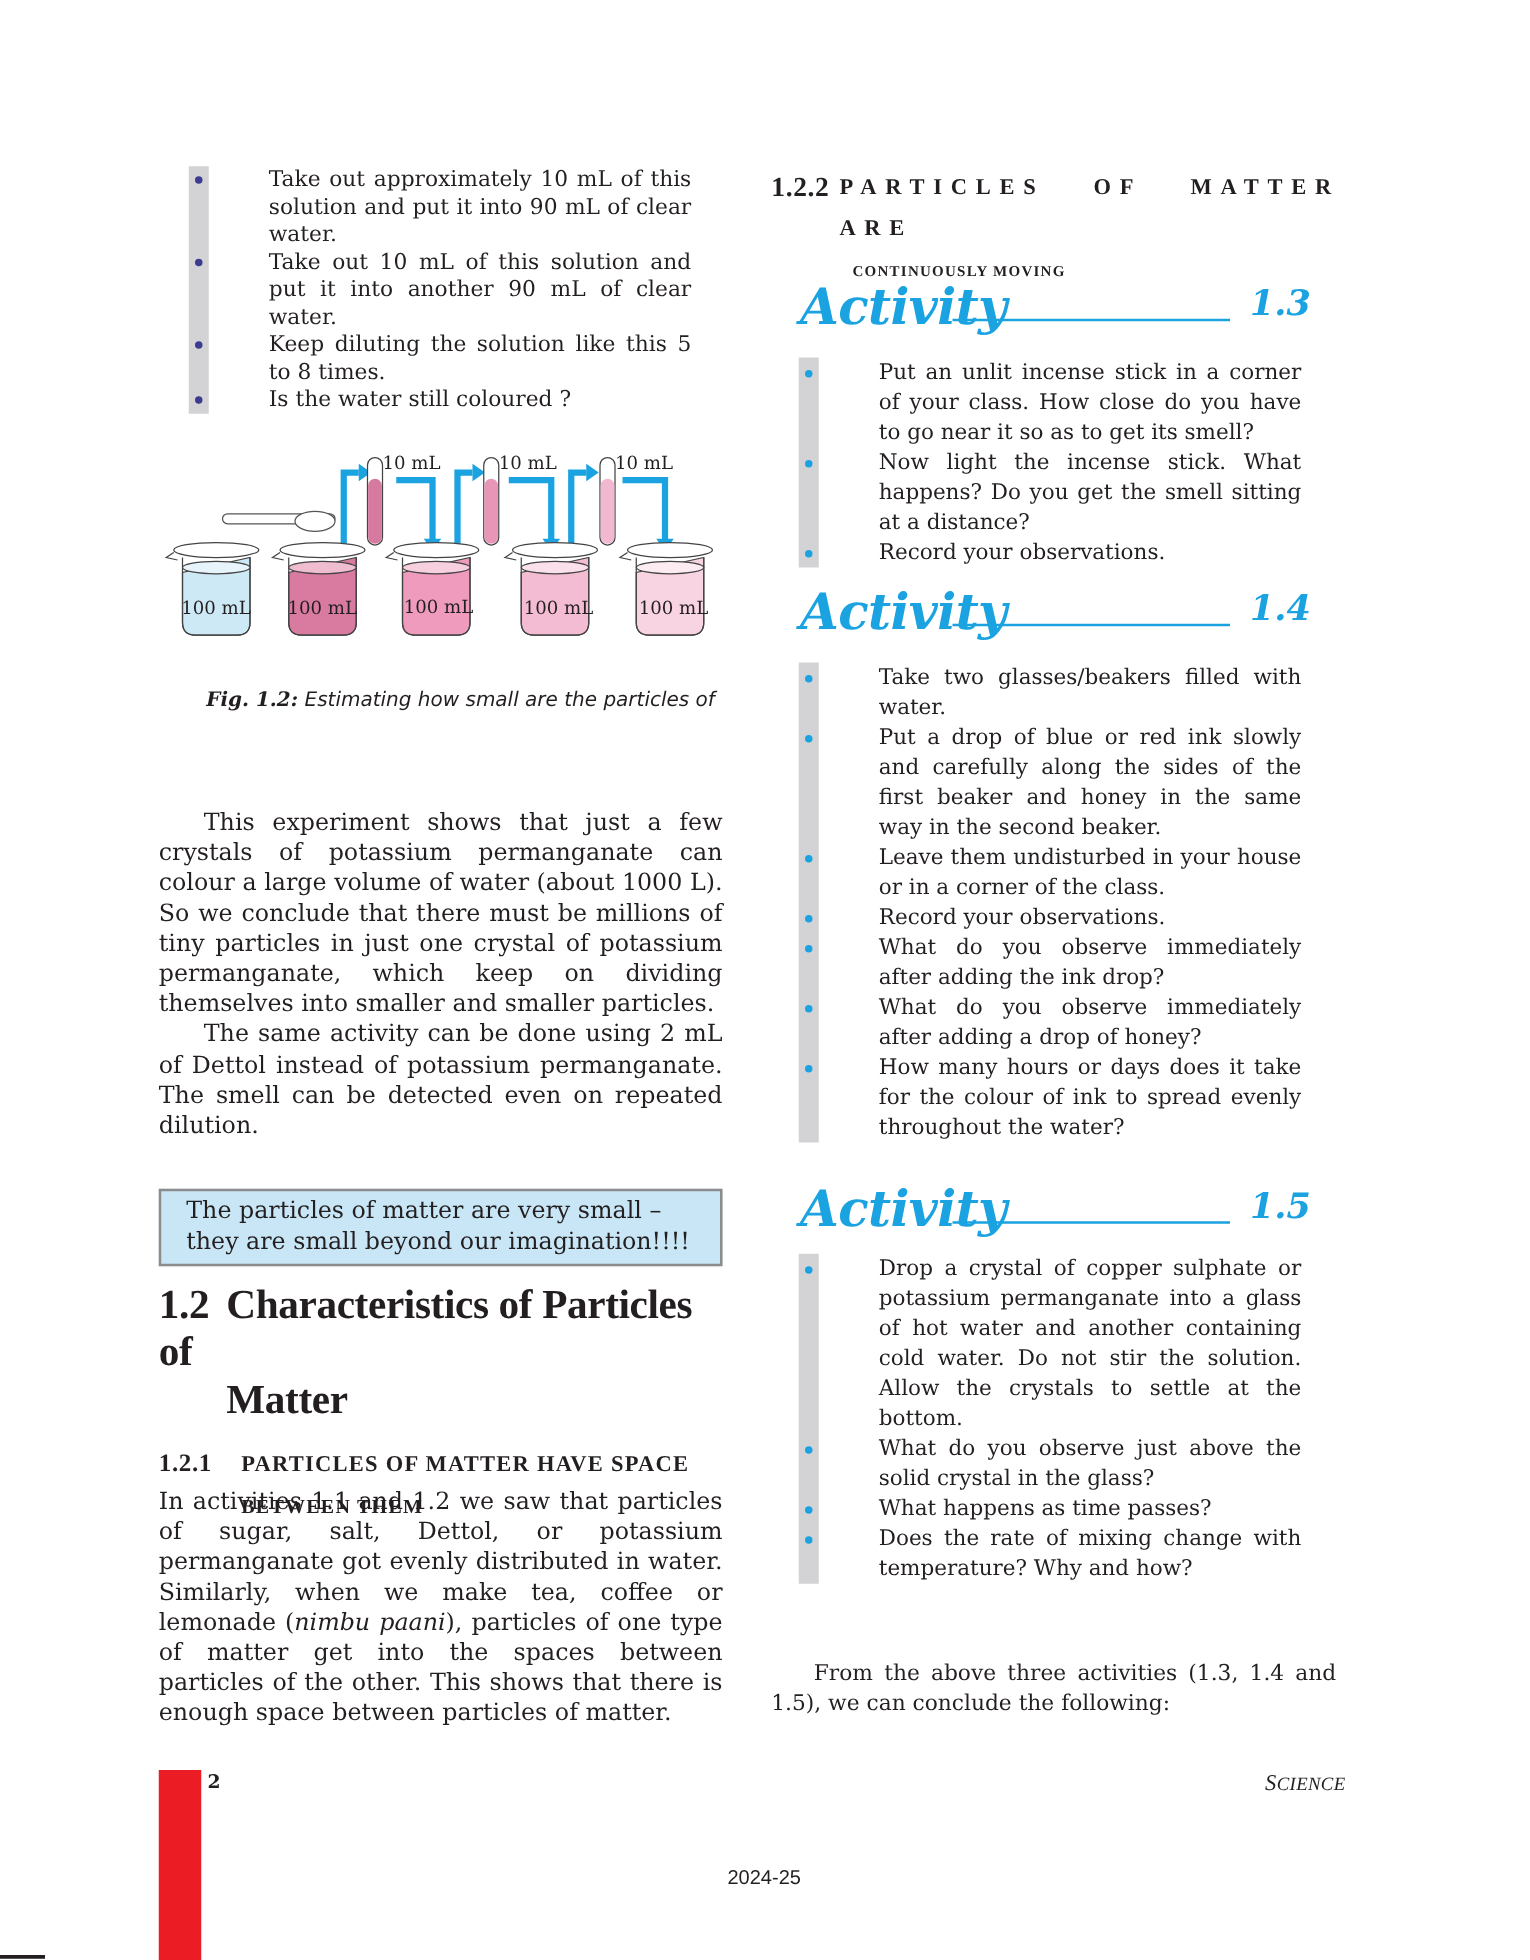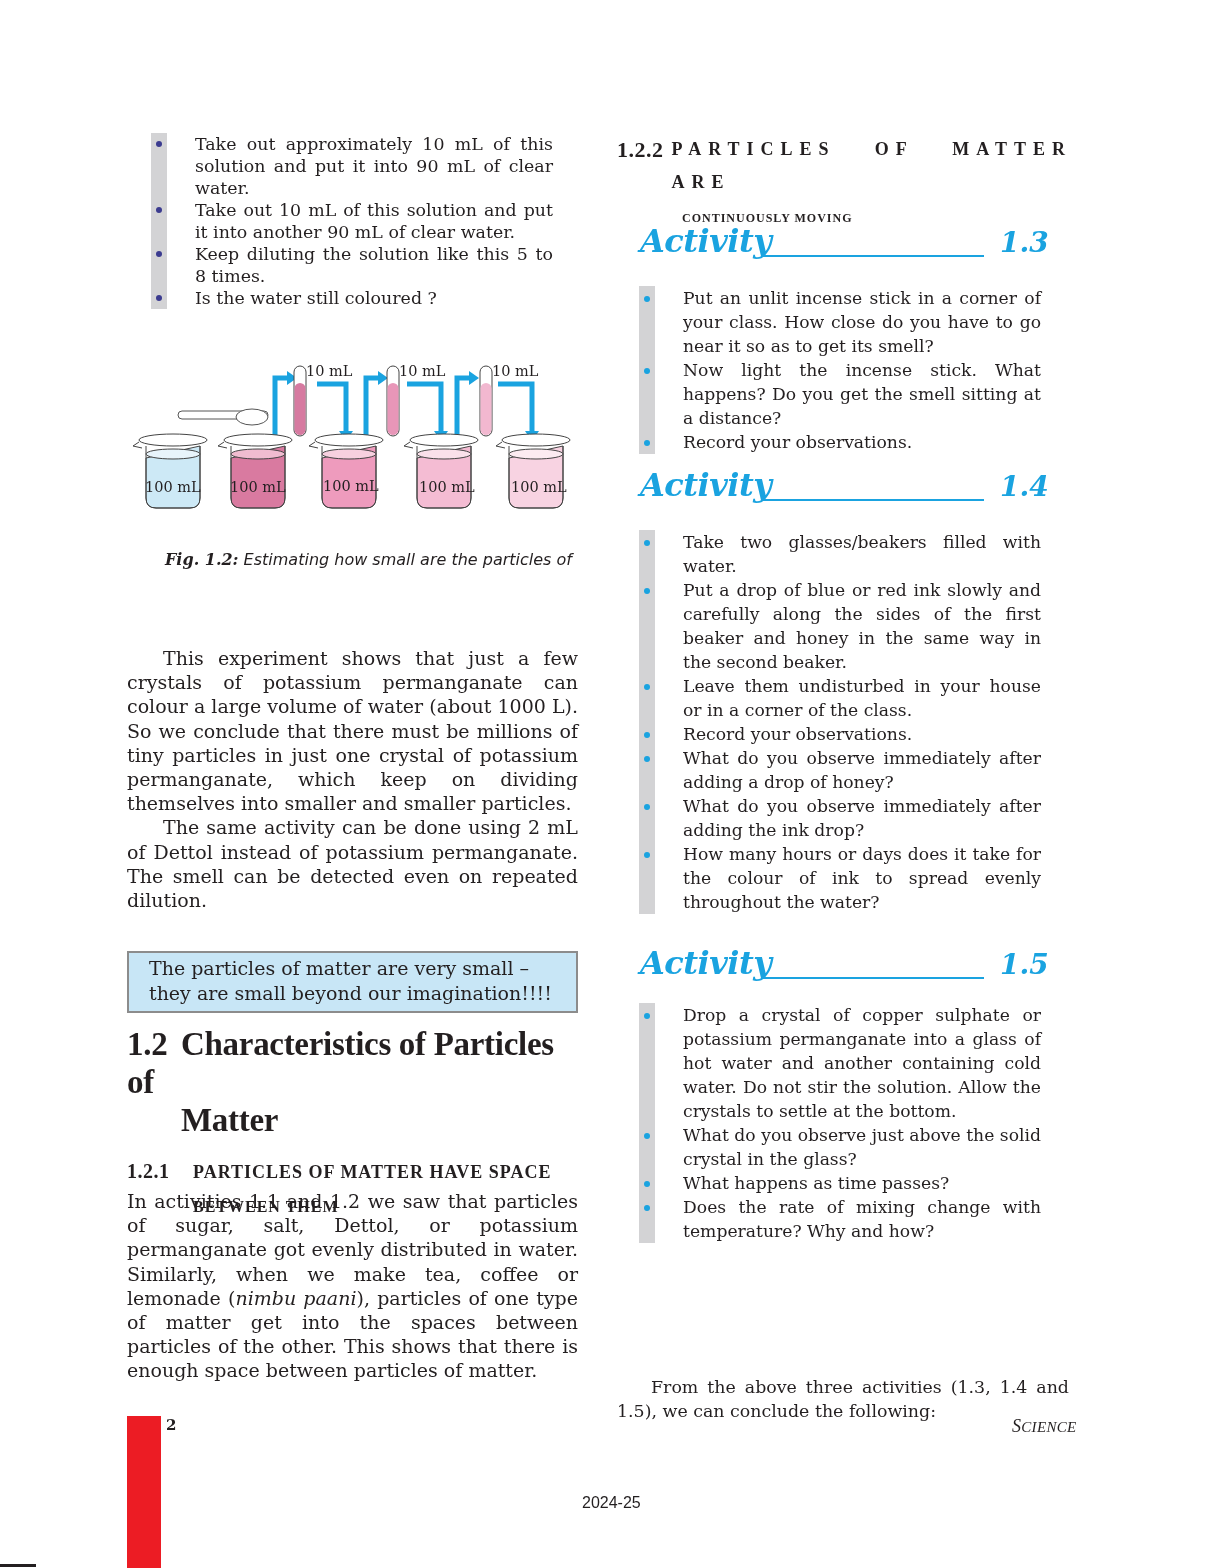--- a/index.html
+++ b/index.html
@@ -3,21 +3,21 @@
 <meta charset="utf-8">
 <style>
   * { box-sizing: border-box; margin: 0; padding: 0; }
   html, body { width: 1224px; height: 1568px; background: #ffffff; }
   body { position: relative; font-family: "DejaVu Serif", "Liberation Serif", serif; color: #231f20; overflow: hidden; }
 
   
   .blist { position: absolute; }
   .blist .bar { position: absolute; left: 0; top: 0; bottom: 0; width: 16px; background: #d3d3d5; }
   .blist ul { list-style: none; }
-  .blist li { position: relative; padding-left: 44px; font-size: 17.2px; line-height: 24px; text-align: justify; text-align-last: left; }
+  .blist li { position: relative; padding-left: 64px; font-size: 17.2px; line-height: 24px; text-align: justify; text-align-last: left; }
   .blist li .dot { position: absolute; left: 5px; top: 10px; width: 6px; height: 6px; border-radius: 50%; }
   .blist.dark li .dot { background: #3b3b8f; }
   .blist.blue li .dot { background: #1aa3e0; }
   .blist.dark li { font-size: 17.4px; line-height: 22px; }
   .blist.dark li .dot { top: 8px; }
 
   .para { position: absolute; font-size: 19px; line-height: 24.2px; text-align: justify; }
   .para p { text-indent: 36px; }
   .para p.noindent { text-indent: 0; }
 
@@ -28,21 +28,21 @@
   .callout { position: absolute; left: 127px; top: 951px; width: 451px; height: 62px; background: #c8e6f6; border: 2px solid #8c8c8c; font-size: 19px; line-height: 25px; padding: 3px 0 0 20px; }
 
   .h2 { position: absolute; font-family: "Liberation Serif", "DejaVu Serif", serif; font-weight: bold; font-size: 33px; line-height: 38px; letter-spacing: -0.3px; }
   .h2 .num { display: inline-block; width: 54px; }
   .h2 .cont { display: block; padding-left: 54px; }
 
   .h3 { position: absolute; font-family: "Liberation Serif", "DejaVu Serif", serif; font-weight: bold; font-size: 20px; line-height: 33px; letter-spacing: 0.5px; }
   .h3 .sc { font-size: 18px; letter-spacing: 1px; }
 
   .activity { position: absolute; left: 640px; width: 400px; height: 44px; color: #1aa3e0; }
-  .activity .word { position: absolute; left: 0; top: 0; font-family: "DejaVu Serif", serif; font-style: italic; font-weight: bold; font-size: 32px; letter-spacing: -0.5px; }
+  .activity .word { position: absolute; left: 0; top: 0; font-family: "DejaVu Serif", serif; font-style: italic; font-weight: bold; font-size: 40px; letter-spacing: -0.5px; }
   .activity .rule { position: absolute; left: 122px; top: 33px; width: 222px; height: 2px; background: #1aa3e0; }
   .activity .num { position: absolute; left: 360px; top: 4px; font-family: "DejaVu Serif", serif; font-style: italic; font-weight: bold; font-size: 28px; }
 
   .red-bar { position: absolute; left: 127px; top: 1416px; width: 34px; height: 152px; background: #ec1c24; }
   .page-num { position: absolute; left: 166px; top: 1416px; font-weight: bold; font-size: 15px; }
   .running-head { position: absolute; left: 1012px; top: 1416px; font-family: "Liberation Serif", serif; font-style: italic; font-size: 15px; letter-spacing: 0.3px; }
   .running-head .s { font-size: 18px; }
   .year { position: absolute; left: 582px; top: 1494px; font-family: "Liberation Sans", sans-serif; font-size: 16px; }
   .corner-line { position: absolute; left: 0; top: 1564px; width: 36px; height: 3px; background: #231f20; }
 
@@ -192,42 +192,42 @@
   <span class="rule"></span>
   <span class="num">1.4</span>
 </div>
 <div class="blist blue" style="left:639px; top:530px; width:402px;">
   <div class="bar"></div>
   <ul>
     <li><span class="dot"></span><span>Take two glasses/beakers filled with water.</span></li>
     <li><span class="dot"></span><span>Put a drop of blue or red ink slowly and carefully along the sides of the first beaker and honey in the same way in the second beaker.</span></li>
     <li><span class="dot"></span><span>Leave them undisturbed in your house or in a corner of the class.</span></li>
     <li><span class="dot"></span><span>Record your observations.</span></li>
+    <li><span class="dot"></span><span>What do you observe immediately after adding the ink drop?</span></li>
     <li><span class="dot"></span><span>What do you observe immediately after adding a drop of honey?</span></li>
-    <li><span class="dot"></span><span>What do you observe immediately after adding the ink drop?</span></li>
     <li><span class="dot"></span><span>How many hours or days does it take for the colour of ink to spread evenly throughout the water?</span></li>
   </ul>
 </div>
 
 <div class="activity" style="top:944px;">
   <span class="word">Activity</span>
   <span class="rule"></span>
   <span class="num">1.5</span>
 </div>
 <div class="blist blue" style="left:639px; top:1003px; width:402px;">
   <div class="bar"></div>
   <ul>
     <li><span class="dot"></span><span>Drop a crystal of copper sulphate or potassium permanganate into a glass of hot water and another containing cold water. Do not stir the solution. Allow the crystals to settle at the bottom.</span></li>
     <li><span class="dot"></span><span>What do you observe just above the solid crystal in the glass?</span></li>
     <li><span class="dot"></span><span>What happens as time passes?</span></li>
     <li><span class="dot"></span><span>Does the rate of mixing change with temperature? Why and how?</span></li>
   </ul>
 </div>
 
 <div class="para" style="left:617px; top:1327px; width:452px; font-size:17.4px;">
-  <p style="text-indent:34px;margin-top:48px;">From the above three activities (1.3, 1.4 and 1.5), we can conclude the following:</p>
+  <p style="text-indent:34px;">From the above three activities (1.3, 1.4 and 1.5), we can conclude the following:</p>
 </div>
 
 <div class="red-bar"></div>
 <span class="page-num">2</span>
 <span class="running-head"><span class="s">S</span><span>CIENCE</span></span>
 <span class="year">2024-25</span>
 <div class="corner-line"></div>
 
 </body></html>

